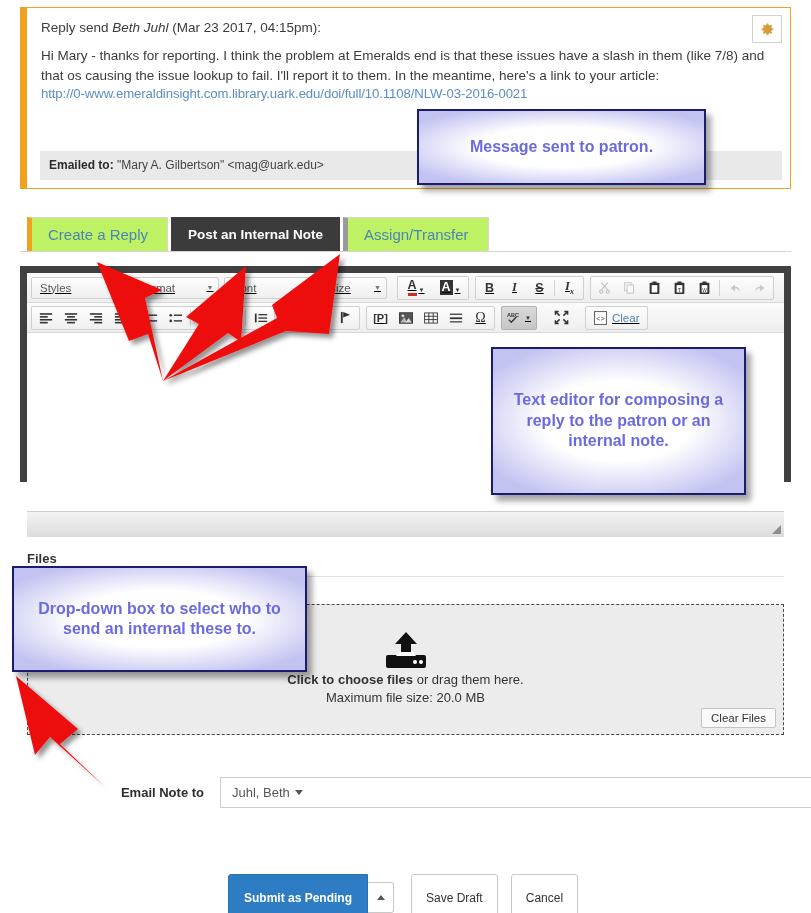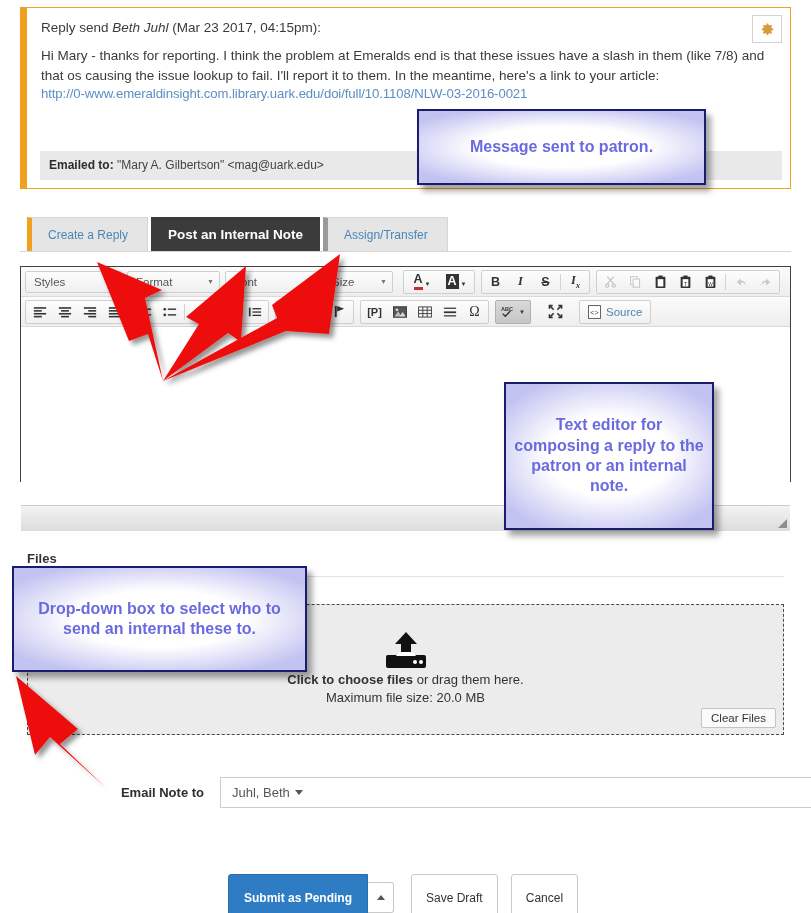--- a/index.html
+++ b/index.html
@@ -61,23 +61,23 @@
   .tabs {
     position: absolute;
     left: 27px; top: 216px;
     display: flex; align-items: flex-end;
     height: 36px;
   }
   .tab {
     height: 35px;
     display: flex; align-items: center;
     padding: 0 19px;
-    font-size: 12px;
+    font-size: 15px;
     border: 1px solid #d6d6d6;
-    background: #e5e5e5;
+    background: #bef264;
     color: #4c85b5;
     margin-right: 3px;
     position: relative;
   }
   .tab.reply { border-left: 5px solid #f0a11e; padding-left: 16px; }
   .tab.active {
     background: #3b3b3b; color: #fff; font-weight: bold;
     border: 1px solid #3b3b3b;
     padding: 0 16px;
     font-size: 13.5px;
@@ -86,22 +86,23 @@
   .tabs-underline {
     position: absolute; left: 20px; top: 251px;
     width: 771px; height: 1px; background: #d6d6d6;
   }
 
   
   .editor {
     position: absolute;
     left: 20px; top: 266px;
     width: 771px; height: 216px;
-    border: 1px solid #404040;
+    border: 7px solid #404040;
     background: #fff;
+    text-decoration: underline;
   }
   .tb-row {
     display: flex; align-items: center;
     padding: 3px 4px;
     background: linear-gradient(#fbfbfb, #eeeeee);
     border-bottom: 1px solid #d9d9d9;
     height: 30px;
   }
   .tb-row2 { border-bottom: 1px solid #d9d9d9; }
   .tb-group {
@@ -264,21 +265,21 @@
     box-shadow: 5px 6px 6px rgba(0,0,0,0.36);
     display: flex; align-items: center; justify-content: center;
     text-align: center;
     color: #6a6ae0;
     font-weight: bold;
     line-height: 1.28;
   }
   .callout span { display: block; padding: 0 8px; }
 
   #callout-message { left: 417px; top: 109px; width: 289px; height: 76px; font-size: 16px; }
-  #callout-editor  { left: 504px; top: 347px; width: 210px; height: 148px; font-size: 16px; margin-top: 35px; }
+  #callout-editor  { left: 491px; top: 347px; width: 255px; height: 148px; font-size: 16px; }
   #callout-dropdown{ left: 12px;  top: 566px; width: 295px; height: 106px; font-size: 16px; }
 
   
   .arrows { position: absolute; left: 0; top: 0; width: 811px; height: 913px; pointer-events: none; }
 </style>
 </head>
 <body>
 
 <div id="page">
 
@@ -590,21 +591,21 @@
               <path d="M10 10 L14.5 14.5 M14.5 11 V14.5 H11"></path>
             </g>
           </svg>
       </div>
 
       <div class="src-btn">
         <svg width="13" height="14" viewBox="0 0 14 15">
             <rect x="0.6" y="0.6" width="12.8" height="13.8" fill="#fff" stroke="#555"></rect>
             <text x="7" y="10.5" font-size="7.5" text-anchor="middle" fill="#444" font-family="'Liberation Mono',monospace">&lt;&gt;</text>
           </svg>
-        <span>Source</span>
+        <span>Clear</span>
       </div>
     </div>
 
     <div class="edit-area"></div>
     <div class="edit-foot">
       <div class="grip"></div>
     </div>
   </div>
 
   <div class="files-label">Files</div>

